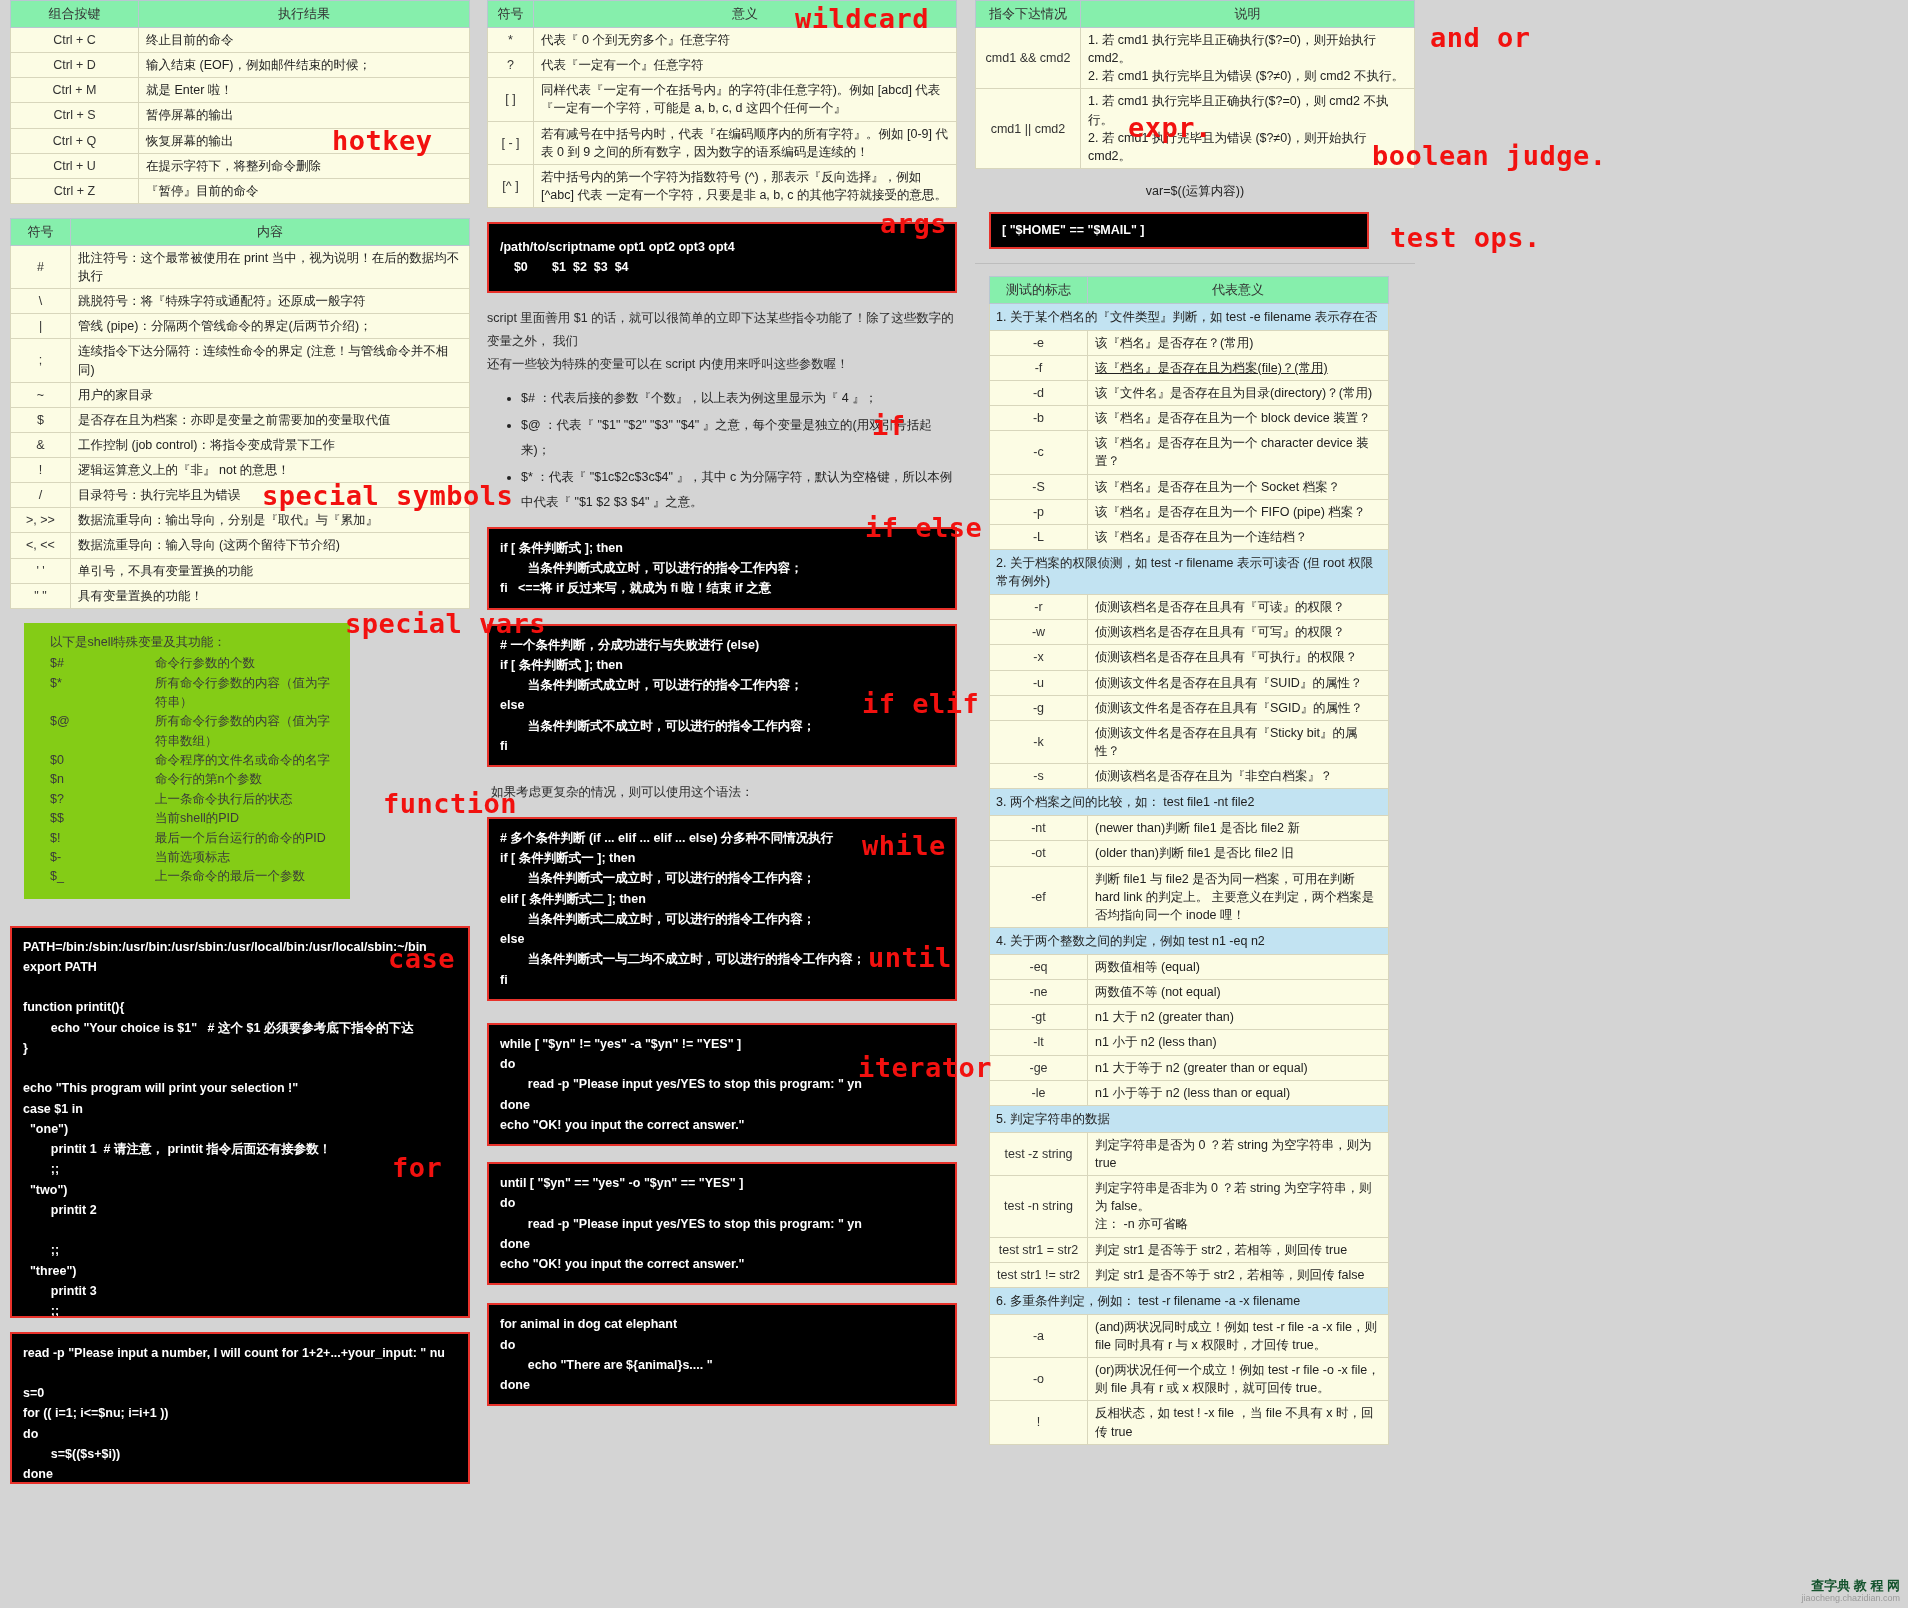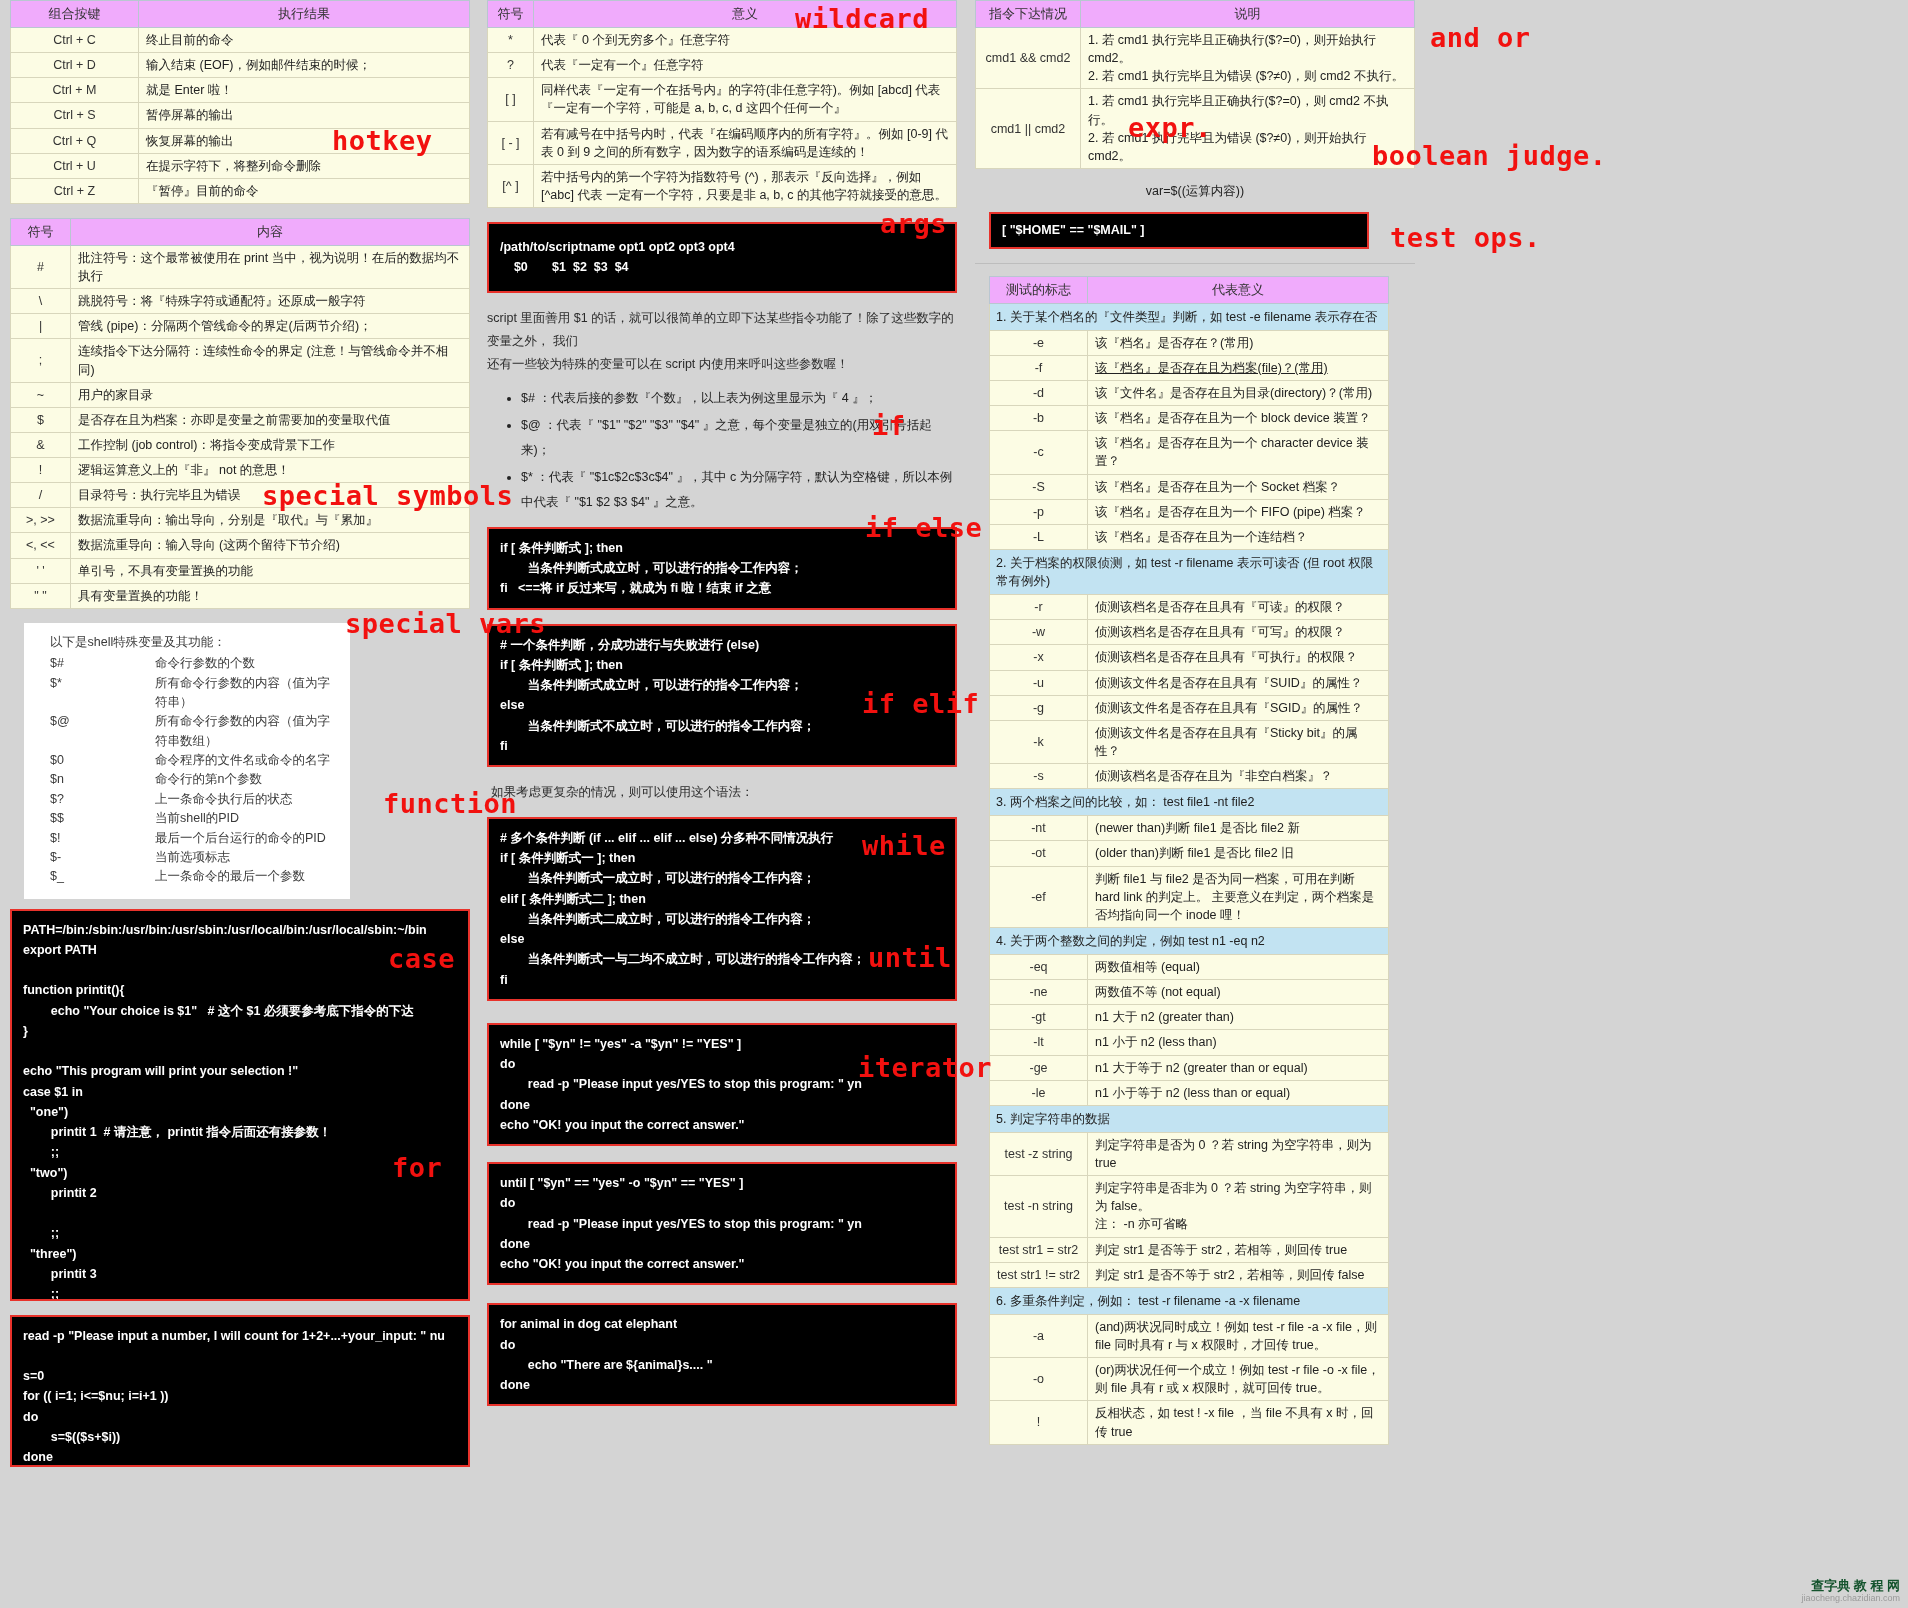--- a/index.html
+++ b/index.html
@@ -12,41 +12,41 @@
     position:relative; overflow:hidden;
   }
   .col { position:absolute; top:0; }
   #col-left  { left:10px;  width:460px; }
   #col-mid   { left:487px; width:470px; }
   #col-right { left:975px; width:430px; }
 
   
   table.t { border-collapse:collapse; width:100%; background:#fcfce4;
             border:1px solid #a9b8c6; margin-bottom:14px; }
-  table.t th { background:#f0abfc; border:1px solid #b9c6d1; font-weight:normal;
+  table.t th { background:#86efac; border:1px solid #b9c6d1; font-weight:normal;
                padding:4px 6px; font-size:13px; color:#333; }
   table.t td { border:1px solid #d8d6bc; padding:3px 7px; vertical-align:middle;
                line-height:1.45; font-size:12.5px; }
   table.t td.sym { text-align:center; white-space:nowrap; color:#333; }
   table.t tr.section td { background:#c2e3f2; font-size:12.5px; padding:4px 6px; }
 
   
   .anno { position:absolute; color:#f2110f; font-weight:bold;
           font-family:"DejaVu Sans Mono","Liberation Mono",monospace;
           font-size:27px; letter-spacing:0.5px; white-space:nowrap; }
 
   
   .code { background:#000; color:#fff; border:2px solid #e8322b;
           padding:9px 11px; margin-bottom:14px;
           font-family:"Liberation Sans","DejaVu Sans",sans-serif;
           font-size:12.5px; font-weight:bold; line-height:1.62;
           white-space:pre; overflow:hidden; }
 
   
-  .note { background:#ffffff; padding:10px 14px 12px 26px; margin-bottom:10px;
+  .note { background:#84cc16; padding:10px 14px 12px 26px; margin-bottom:27px;
           line-height:1.55; font-size:12.5px; color:#3a3a3a; }
   .note .row { display:flex; }
   .note .k { width:105px; flex:none; }
 
   
   .prose { line-height:1.85; font-size:12.5px; margin:6px 0 10px 0; color:#2b2b2b; }
   ul.bullets { margin:4px 0 12px 0; padding-left:34px; line-height:2.0; font-size:12.5px; }
   ul.bullets li { margin-bottom:2px; }
   .center-small { text-align:center; font-size:12.5px; margin:8px 0 6px 0; }
   hr.sep { border:none; border-top:1px solid #bdbdbd; margin:10px 0 12px 0; }

